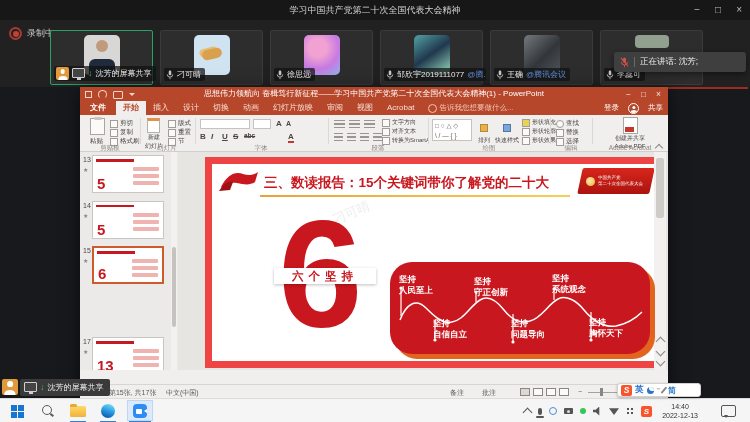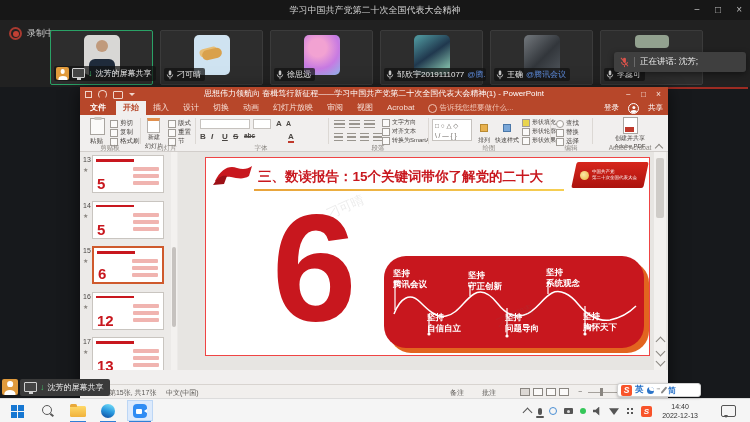--- a/index.html
+++ b/index.html
@@ -88,21 +88,21 @@
   .thumb{position:absolute;left:12px;top:0;width:72px;height:38px;background:#fff;border:1px solid #c9c5c0;box-sizing:border-box;overflow:hidden}
   .thumb.sel{border:2px solid #cf5a2d}
   .th-bar{position:absolute;left:3px;top:3px;width:38px;height:2.5px;background:#c8171e}
   .th-num{position:absolute;left:4px;bottom:1px;font-size:15px;font-weight:bold;color:#c8171e;line-height:1}
   .th-b1,.th-b2,.th-b3{position:absolute;right:4px;width:26px;height:4px;background:#f0b4b0;border-radius:1px}
   .th-b1{top:11px}.th-b2{top:18px}.th-b3{top:25px}
   .editor-sb{position:absolute;left:574px;top:0;width:12px;height:218px;background:#f3f1ef}
   .editor-sb i{position:absolute;left:2px;top:6px;width:8px;height:60px;background:#cfccc8;border-radius:2px}
   .sb-g{position:absolute;left:3px;width:6px;height:6px;border-top:1.3px solid #8a8681;border-left:1.3px solid #8a8681}
   
-  .slide{position:absolute;left:125px;top:5px;width:443px;height:197px;background:#fff;border:1px solid #ef4444;box-sizing:content-box}
+  .slide{position:absolute;left:125px;top:5px;width:443px;height:197px;background:#fff;border:7px solid #ef4444;box-sizing:content-box}
   .heading{position:absolute;left:52px;top:10px;font-size:13.5px;font-weight:bold;color:#c8171e;white-space:nowrap}
   .gold{position:absolute;left:48px;top:31px;width:310px;height:2px;background:linear-gradient(90deg,#e8a33b,#f6cf52)}
   .banner{position:absolute;left:368px;top:4px;width:72px;height:26px;background:linear-gradient(#d7261c,#ab130e);transform:skewX(-12deg);border-radius:2px}
   .banner-in{position:absolute;inset:0;transform:skewX(12deg);display:flex;align-items:center;gap:3px;padding-left:6px}
   .emblem{width:9px;height:9px;border-radius:50%;background:radial-gradient(circle at 40% 40%,#fce9a8,#e8b23c);flex:none}
   .bl{font-size:4.5px;color:#fff;line-height:1.4;white-space:nowrap}
   .bodytxt{position:absolute;left:172px;top:40px;width:258px;font-size:10.5px;line-height:1.72;color:#1d1d1d;text-align:justify}
   .six{position:absolute;left:66px;top:34px;font-size:152px;font-weight:800;color:#c8171e;line-height:1;letter-spacing:-4px}
   .band{position:absolute;left:62px;top:104px;width:102px;height:16px;background:#fff;z-index:2;text-align:center;
         font-size:11.5px;font-weight:bold;color:#c8171e;line-height:16px;letter-spacing:5px;box-shadow:0 1px 3px rgba(0,0,0,.25)}
@@ -459,31 +459,20 @@
             <span class="snum">15</span>
             <span class="sstar">★</span>
             <div class="thumb sel">
               <div class="th-bar"></div>
               <div class="th-num">6</div>
               <div class="th-b1"></div>
               <div class="th-b2"></div>
               <div class="th-b3"></div>
             </div>
           </div>
-          <div class="thumbwrap" style="top: 139.5px; height: 42px;">
-            <span class="snum">16</span>
-            <span class="sstar">★</span>
-            <div class="thumb">
-              <div class="th-bar"></div>
-              <div class="th-num">12</div>
-              <div class="th-b1"></div>
-              <div class="th-b2"></div>
-              <div class="th-b3"></div>
-            </div>
-          </div>
           <div class="thumbwrap" style="top: 185px; height: 42px;">
             <span class="snum">17</span>
             <span class="sstar">★</span>
             <div class="thumb">
               <div class="th-bar"></div>
               <div class="th-num">13</div>
               <div class="th-b1"></div>
               <div class="th-b2"></div>
               <div class="th-b3"></div>
             </div>
@@ -500,39 +489,40 @@
         </svg>
         <div class="heading">三、数读报告：15个关键词带你了解党的二十大</div>
         <div class="banner">
           <div class="banner-in">
             <span class="emblem"></span>
             <span class="bl"><span>中国共产党</span><br><span>第二十次全国代表大会</span></span>
           </div>
         </div>
         <div class="gold"></div>
         <div class="six">6</div>
+        <div class="band">六个坚持</div>
         <div class="sixbox" id="sixbox">
           <svg width="260" height="92" viewBox="0 0 260 92" style="position:absolute;left:0;top:0">
             <path d="M10,58 C16,42 26,36 36,46 C44,54 52,62 62,60 C74,58 80,44 90,38 C98,33 106,38 114,48 C121,57 130,62 140,59 C152,56 158,42 168,37 C176,33 186,38 194,48 C202,58 214,66 226,64 C236,62 246,56 252,50" stroke="#fff" stroke-width="1.5" fill="none"></path>
             <line x1="11" y1="26" x2="11" y2="54" stroke="#fff" stroke-width="1.2"></line>
               <circle cx="11" cy="26" r="1.6" fill="#fff"></circle>
             <line x1="86" y1="30" x2="86" y2="40" stroke="#fff" stroke-width="1.2"></line>
               <circle cx="86" cy="30" r="1.6" fill="#fff"></circle>
             <line x1="164" y1="27" x2="164" y2="38" stroke="#fff" stroke-width="1.2"></line>
               <circle cx="164" cy="27" r="1.6" fill="#fff"></circle>
             <line x1="45" y1="58" x2="45" y2="78" stroke="#fff" stroke-width="1.2"></line>
               <circle cx="45" cy="78" r="1.6" fill="#fff"></circle>
             <line x1="123" y1="52" x2="123" y2="80" stroke="#fff" stroke-width="1.2"></line>
               <circle cx="123" cy="80" r="1.6" fill="#fff"></circle>
             <line x1="201" y1="50" x2="201" y2="78" stroke="#fff" stroke-width="1.2"></line>
               <circle cx="201" cy="78" r="1.6" fill="#fff"></circle>
           </svg>
         <div class="item" style="left: 9px; top: 12px;">
               <span>坚持</span>
-              <span>腾讯会议</span>
+              <span>人民至上</span>
             </div>
             <div class="item" style="left: 84px; top: 14px;">
               <span>坚持</span>
               <span>守正创新</span>
             </div>
             <div class="item" style="left: 162px; top: 11px;">
               <span>坚持</span>
               <span>系统观念</span>
             </div>
             <div class="item" style="left: 43px; top: 56px;">

